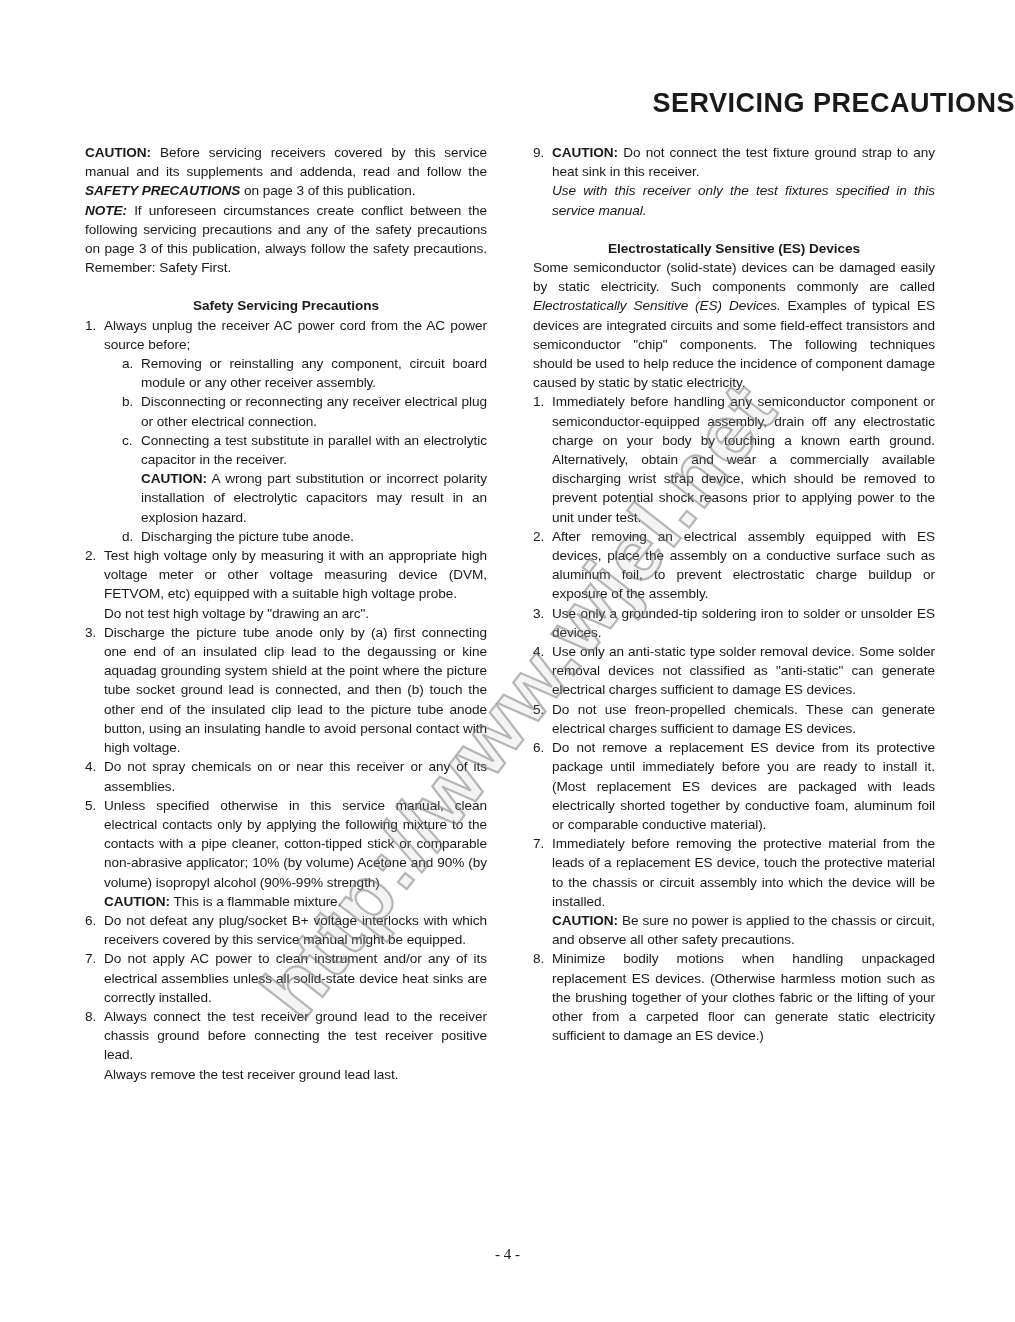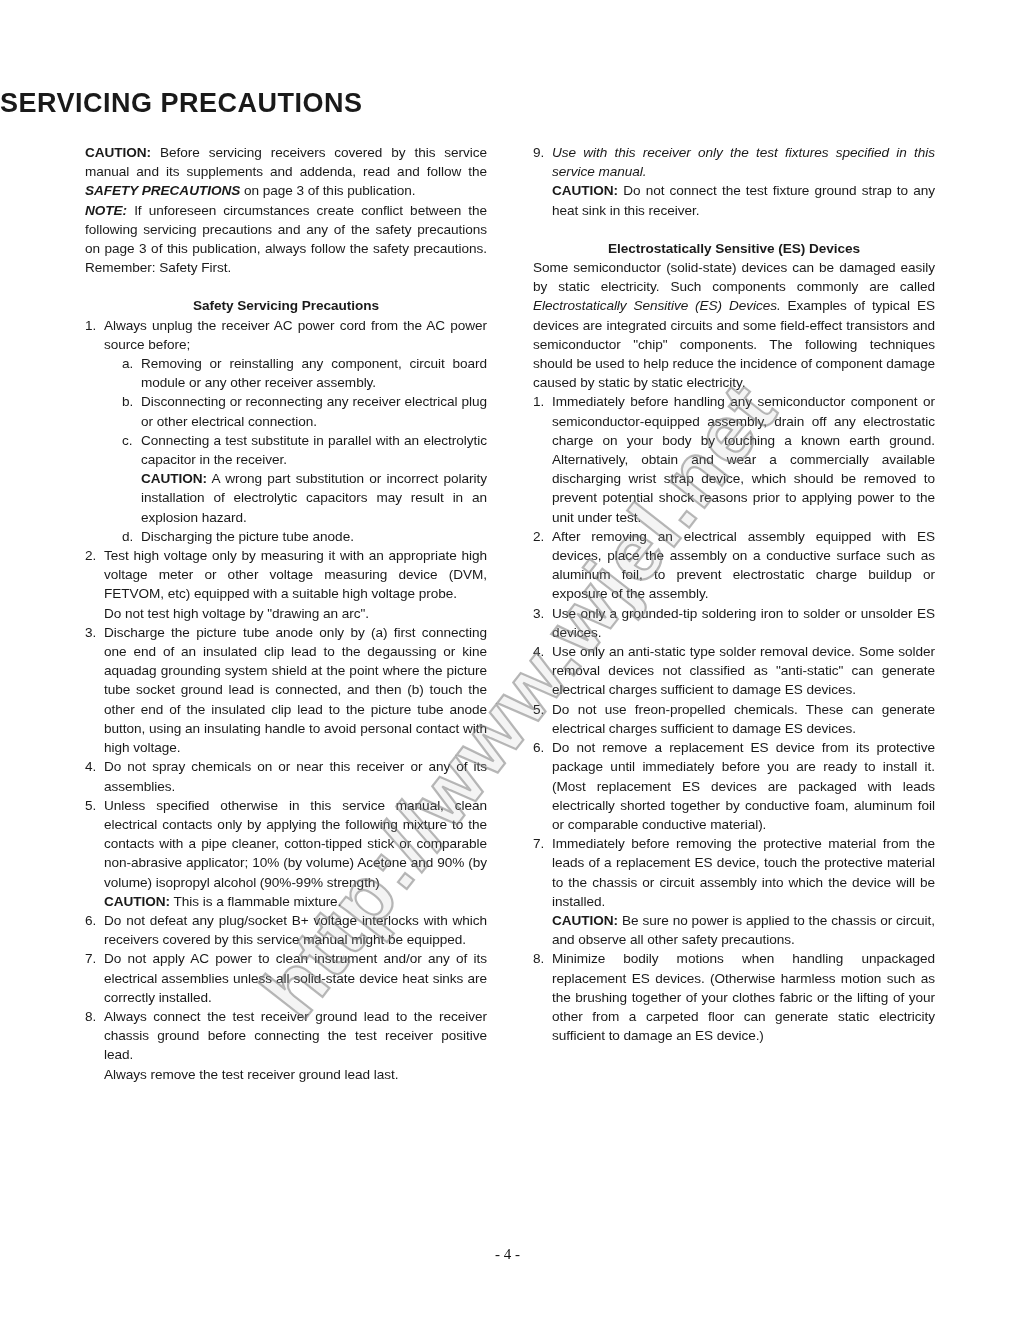--- a/index.html
+++ b/index.html
@@ -9,21 +9,21 @@
     background: #ffffff;
     position: relative;
     overflow: hidden;
     font-family: "Liberation Sans", sans-serif;
     color: #1a1a1a;
   }
   .title {
     margin: 0;
     padding-top: 88px;
     margin-bottom: 24px;
-    text-align: left;
+    text-align: right;
     font-size: 27px;
     font-weight: bold;
     letter-spacing: 0.5px;
   }
   .columns {
     display: flex;
     padding-left: 85px;
     padding-right: 80px;
     gap: 46px;
   }
@@ -143,22 +143,22 @@
     <div class="li">
       <span class="num">8.</span>
       <p class="para">Always connect the test receiver ground lead to the receiver chassis ground before connecting the test receiver positive lead.</p>
       <p class="para">Always remove the test receiver ground lead last.</p>
     </div>
   </div>
 
   <div class="col">
     <div class="li">
       <span class="num">9.</span>
+      <p class="para"><b>CAUTION:</b><span> Do not connect the test fixture ground strap to any heat sink in this receiver.</span></p>
       <p class="para it">Use with this receiver only the test fixtures specified in this service manual.</p>
-      <p class="para"><b>CAUTION:</b><span> Do not connect the test fixture ground strap to any heat sink in this receiver.</span></p>
     </div>
 
     <h2 class="heading">Electrostatically Sensitive (ES) Devices</h2>
 
     <p class="para"><span>Some semiconductor (solid-state) devices can be damaged easily by static electricity. Such components commonly are called </span><span class="it">Electrostatically Sensitive (ES) Devices.</span><span> Examples of typical ES devices are integrated circuits and some field-effect transistors and semiconductor "chip" components. The following techniques should be used to help reduce the incidence of component damage caused by static by static electricity.</span></p>
 
     <div class="li">
       <span class="num">1.</span>
       <p class="para">Immediately before handling any semiconductor component or semiconductor-equipped assembly, drain off any electrostatic charge on your body by touching a known earth ground. Alternatively, obtain and wear a commercially available discharging wrist strap device, which should be removed to prevent potential shock reasons prior to applying power to the unit under test.</p>
     </div>

